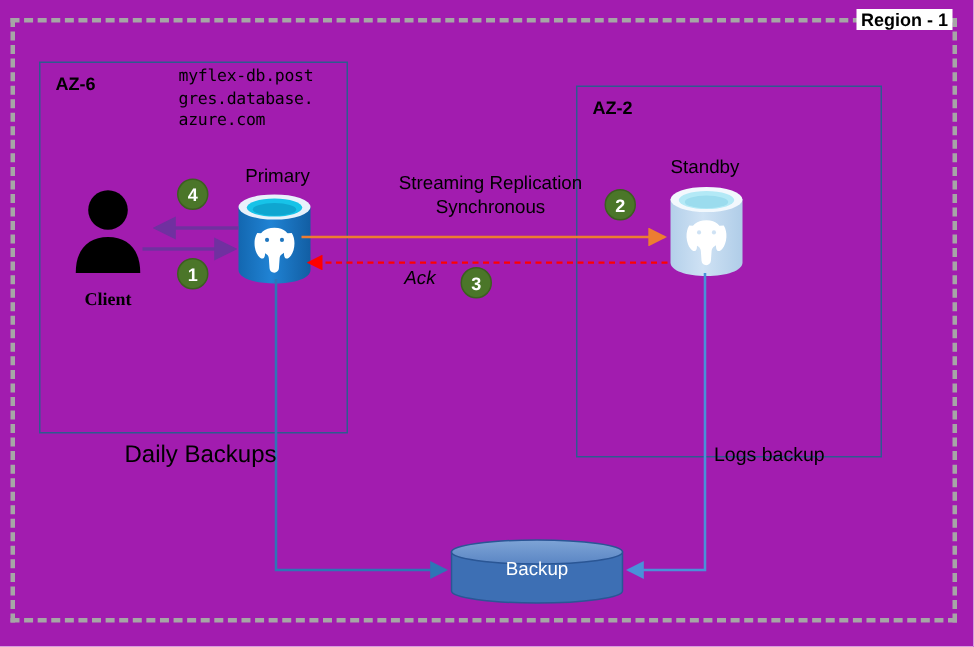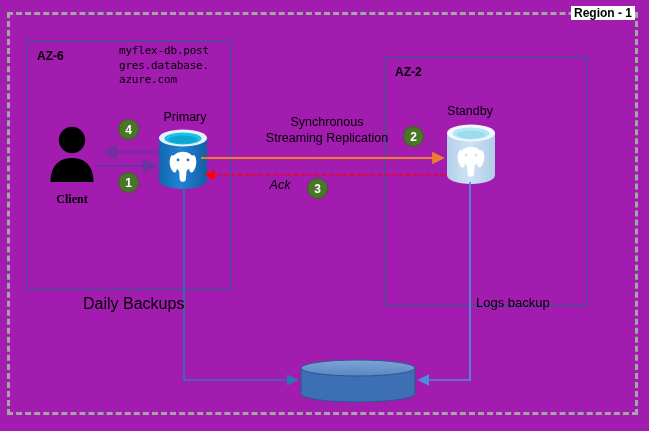--- a/index.html
+++ b/index.html
@@ -272,22 +272,22 @@
     <line x1="201" y1="158" x2="443" y2="158" stroke="#ed7d31" stroke-width="1.8" marker-end="url(#arrowOrange)"></line>
 
     <line x1="445" y1="175" x2="206" y2="175" stroke="#ff0000" stroke-width="1.5" stroke-dasharray="4,3" marker-end="url(#arrowRed)"></line>
 
     <path d="M184 186 L184 380 L297 380" fill="none" stroke="#2e75b6" stroke-width="1.7" marker-end="url(#arrowBlue)"></path>
 
     <path d="M470 182 L470 380 L419 380" fill="none" stroke="#4a90d9" stroke-width="1.7" marker-end="url(#arrowBlueLight)"></path>
   </svg>
 
   <div class="mid-label" id="repl-label">
+    <div>Streaming Replication</div>
     <div>Synchronous</div>
-    <div>Streaming Replication</div>
   </div>
   <div class="mid-label" id="ack-label">Ack</div>
 
   <div class="badge" id="badge-1">1</div>
   <div class="badge" id="badge-4">4</div>
   <div class="badge" id="badge-2">2</div>
   <div class="badge" id="badge-3">3</div>
 
   <div id="daily-backups-label">Daily Backups</div>
   <div id="logs-backup-label">Logs backup</div>
@@ -297,14 +297,15 @@
       <defs>
         <linearGradient id="bkTop" x1="0" y1="0" x2="0" y2="1">
           <stop offset="0%" stop-color="#7ea4d6"></stop>
           <stop offset="100%" stop-color="#5b86c4"></stop>
         </linearGradient>
       </defs>
       <path d="M1 9 L1 35 C1 39.4 26.5 43 58 43 C89.5 43 115 39.4 115 35 L115 9 Z" fill="#3d6fb4" stroke="#2a5695" stroke-width="1"></path>
       <ellipse cx="58" cy="9" rx="57" ry="8" fill="url(#bkTop)" stroke="#2a5695" stroke-width="1"></ellipse>
     </svg>
   </div>
+  <div id="backup-label">Backup</div>
 
 </div>
 
 </body></html>

